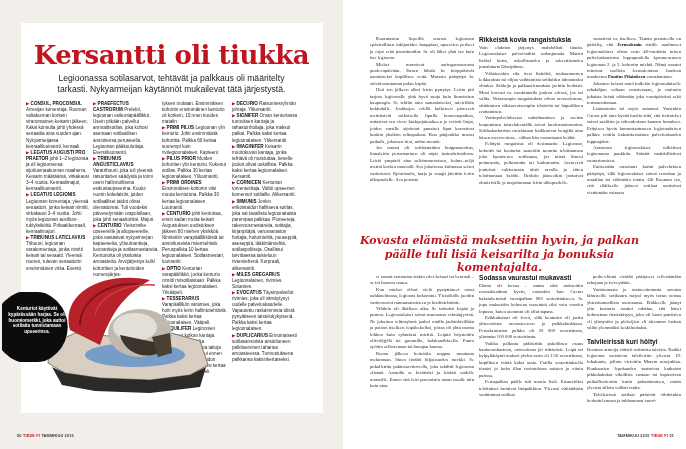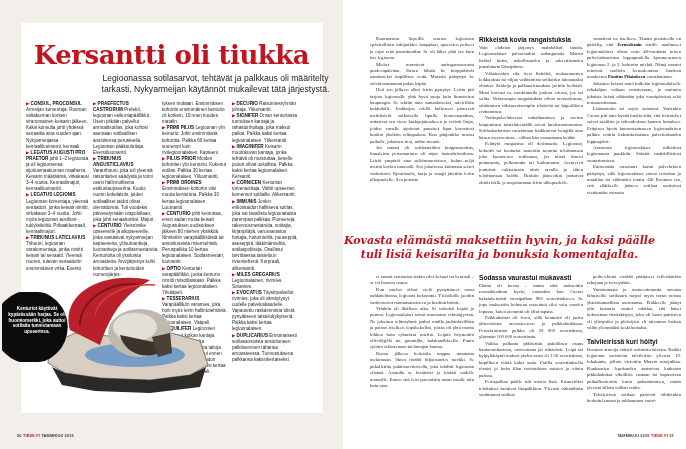--- a/index.html
+++ b/index.html
@@ -122,21 +122,21 @@
 </style>
 </head>
 <body>
 
 <div class="left-page">
   <div class="box"></div>
 </div>
 <div class="right-page"></div>
 
 <div class="headline" style="width:343px;">Kersantti oli tiukka</div>
-<div class="deck" style="width:343px; padding:0 50px; box-sizing:border-box;margin-left:44px;">Legioonassa sotilasarvot, tehtävät ja palkkaus oli määritelty tarkasti. Nykyarmeijan käytännöt mukailevat tätä järjestystä.</div>
+<div class="deck" style="width:343px; padding:0 50px; box-sizing:border-box;">Legioonassa sotilasarvot, tehtävät ja palkkaus oli määritelty tarkasti. Nykyarmeijan käytännöt mukailevat tätä järjestystä.</div>
 
 <div class="col c1">
     <p class="entry"><span class="tri">▶ </span><span class="term">CONSUL, PROCONSUL </span><span>Armeijan komentaja. Rooman valtakunnan korkein viranomainen keisarin jälkeen. Kaksi konsulia johti yhdessä senaattia aina vuoden ajan. Nykyarmeijassa kenraaliluutnantti, kenraali.</span></p>
     <p class="entry"><span class="tri">▶ </span><span class="term">LEGATUS AUGUSTI PRO PRAETOR </span><span>johti 1–2 legioonaa ja oli legiooniensa sijoitusmaakunnan maaherra. Keisarin määräämä, virkakausi 3–4 vuotta. Kenraalimajuri, kenraaliluutnantti.</span></p>
     <p class="entry"><span class="tri">▶ </span><span class="term">LEGATUS LEGIONIS </span><span>Legioonan komentaja, yleensä senaattori, jonka keisari nimitti, virkakausi 3–4 vuotta. Johti myös legioonan auxilium-tukiyksiköitä. Prikaatikenraali, kenraalimajuri.</span></p>
     <p class="entry"><span class="tri">▶ </span><span class="term">TRIBUNUS LATICLAVIUS </span><span>Tribuuni, legioonan varakomentaja, jonka nimitti keisari tai senaatti. Yleensä nuoren, tulevan senaattorin ensimmäinen virka. Eversti.</span></p>
   </div>
 <div class="col c2">
     <p class="entry"><span class="tri">▶ </span><span class="term">PRAEFECTUS CASTRORUM </span><span>Prefekti, legioonan esikuntapäällikkö. Usein pitkään palvellut ammattisotilas, joka kohosi asemaan sotilaallisen ansioitensa perusteella. Legioonan pääkouluttaja. Everstiluutnantti.</span></p>
     <p class="entry"><span class="tri">▶ </span><span class="term">TRIBUNUS ANGUSTICLAVIUS </span><span>Varatribuuni, joka tuli yleensä ratsuritarien säädystä ja toimi usein hallinnollisena esikuntaupseerina. Kuului nuorin kokelaisiin, joiden sotilaalliset taidot olivat olemattomat. Tuli vuodeksi päivevelymään urapolullaan, joka johti senaattoriksi. Majuri.</span></p>
@@ -200,21 +200,21 @@
     <p>Pelätyin rangaistus oli desimaatio. Legioonat, kohortit tai kenturiat saatettiin tuomita teloittamaan joka kymmenes sotilaansa, jos niissä ilmeni petturuutta, pelkuruutta tai karkuruutta. Asetoverit joutuivat valitsemaan uhrit arvalla ja sitten teloittamaan heidät. Henkiin jääneetkin joutuivat ohraleivälle ja majoitumaan leirin ulkopuolelle.</p>
   </div>
 <div class="body-col r3">
     <p>varastivat ne itselleen. Tämän perusteella on päätelty, että <b>Jerusalemin</b> ristille naulinneet legioonalaiset olivat noin 40-vuotiaita toisen palveluskautensa loppupuolella kymmenennen legioonan 2. ja 3. kohortin miehiä. Nämä osastot toimivat tuolloin Jerusalemissa Juudean maaherran <b>Pontius Pilatuksen</b> varuskuntana.</p>
     <p>Jokainen keisari antoi kullekin legioonalaiselle rahalahjan valtaan noustessaan, ja muinoin jokaista heistä vähintään joka vuosipäivänä sekä testamentissaan.</p>
     <p>Lisäansioita toi myös sotaonni. Varsinkin Caesar piti aina hyvää huolta siitä, että rivimiehet saivat saaliista ja urheudestaan kannon bonukset. Erityisen hyvin kunnostautuneen legioonalaisen palkka voitiin kaksinkertaistaa palveluskauden loppuajaksi.</p>
     <p>Ansiomsa legioonalaiset tallettivat legioonansa pankkiin. Säästöt mahdollistivat vaurastumisen.</p>
     <p>Entisestään omaisuus kartui palveluksen päätyttyä, sillä legioonalaiset saivat erorahan ja maatilan tai vähintään tontin. Oli Rooman etu, että eläkkeelle jääneet sotilaat asettuivat viettämään vaisaata</p>
   </div>
 
-<div class="pullquote">Kovasta elämästä maksettiin hyvin, ja kaksi päälle tuli lisiä keisarilta ja bonuksia komentajalta.</div>
+<div class="pullquote">Kovasta elämästä maksettiin hyvin, ja palkan päälle tuli lisiä keisarilta ja bonuksia komentajalta.</div>
 
 <div class="body-col r1b">
     <p>ei saanut rasiaasiaa sisään edes keisari tai kenraali – se toi huonoa onnea.</p>
     <p>Kun miehet olivat vielä pystyttäneet omat nahkatelttansa, legioona kokoontui. Yleisökölle jaettiin vartiovuorot rannunsanoineen ja huoltotehtävät.</p>
     <p>Vihdoin oli illallisen aika. Se tarkoitti leipää ja puuroa. Legioonalaiset saivat muonansa vehnänjyvinä. Ne jokainen telttaryhmä jauhoi omilla jauhinkivillään ja paistoi itselleen leipäkekolksi, joissa oli yhtä monta lohkoa kuin ryhmässä miehiä. Leipää höystettiin oliiviöljyllä tai garumilla, kalakastikkeella. Puuro syötiin sellaisenaan tai hunajan kanssa.</p>
     <p>Ruoan jälkeen heitettiin noppaa muutama mekumaan. Sinen törähti hiljaisuuden merkki. Se puhallettiin pakinsarvitorvella, joka tahditti legioonan elämää. Aamulla se herättäisi ja kiskisi uudelle marssille. Ennen sitä leiri puretaisiin maan tasalle niin kuin aina.</p>
   </div>
 <div class="body-col r2b">
     <div class="subhead">Sodassa vaurastui mukavasti</div>
     <p class="noindent">Elämä oli kovaa – mutta siitä maksettiin roomalaisittain hyvin, varsinkin kun Caesar kaksinkertaisti vuosipalkan 900 sesterttiukseen. Se jopa maksettiin kolmena tasaeränä eikä vain vuoden lopussa, kuten aiemmin oli ollut tapana.</p>

